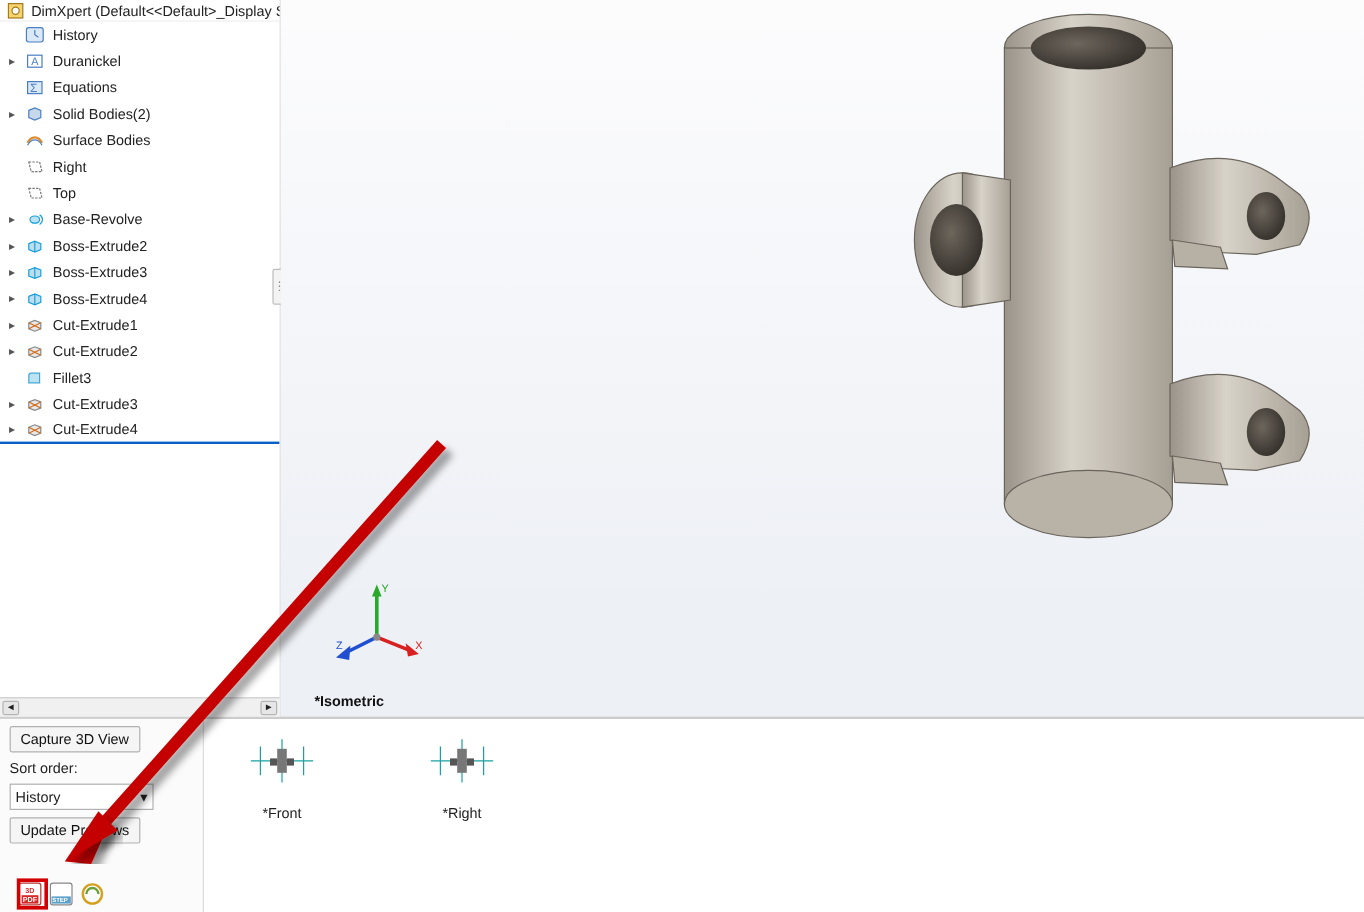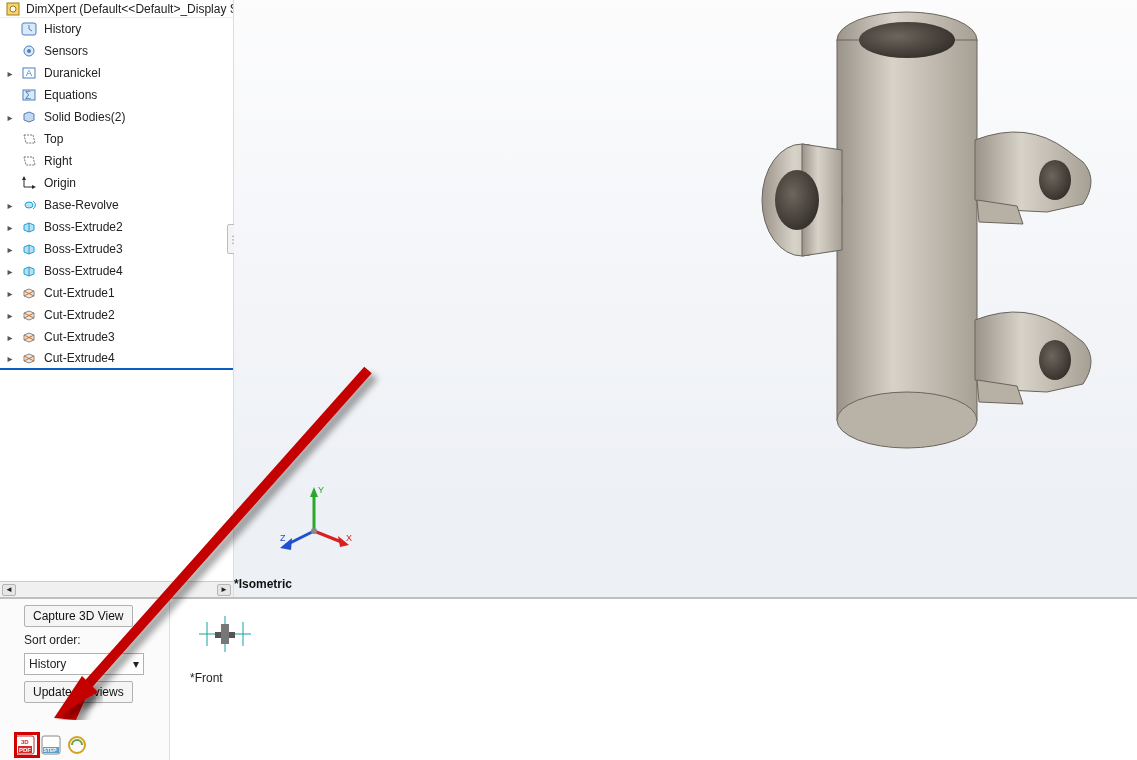--- a/index.html
+++ b/index.html
@@ -11,32 +11,32 @@
   .tree-title { display:flex; align-items:center; gap:6px; padding:2px 4px 2px 6px; white-space:nowrap; overflow:hidden; height:18px; border-bottom:1px solid #eee;}
   .tree-item { display: flex; align-items: center; gap: 6px; height: 22px; padding: 0 4px 0 6px; white-space: nowrap; cursor: default;}
   .tree-item .caret { width: 8px; color: #555; font-size: 10px; text-align: center; }
   .tree-item .icon-slot { width: 18px; height: 16px; display:flex; align-items:center; justify-content:center; }
   .blue-underline { border-bottom: 2px solid #0a5ec4; }
   .hscroll { height: 16px; background: #f0f0f0; border-top: 1px solid #ccc; display:flex; align-items:center; justify-content:space-between; padding:0 2px;}
   .hscroll .arrow { width:14px; height:12px; background:#e6e6e6; border:1px solid #b5b5b5; border-radius:2px; display:flex; align-items:center; justify-content:center; font-size:8px;}
   .splitter-handle { position:absolute; right:-6px; top:224px; width:12px; height:30px; background:#f3f3f3; border:1px solid #bdbdbd; border-radius:2px; display:flex; align-items:center; justify-content:center; font-size:10px; color:#888;}
 
   .viewport { flex:1 1 auto; position:relative; background: linear-gradient(#fcfcfd, #edf0f5 85%); overflow:hidden;}
-  .view-label { position:absolute; left:0; bottom:6px; font-weight:bold; color:#111; font-size:12px;}
+  .view-label { position:absolute; left:28px; bottom:6px; font-weight:bold; color:#111; font-size:12px;}
   .triad { position:absolute; left:40px; bottom:36px; width:80px; height:80px; }
   .model { position:absolute; right:10px; top:0; width:420px; height:460px; }
 
   .red-arrow { position:absolute; left:48px; top:360px; width:340px; height:360px; pointer-events:none; z-index:30;}
 
   .bottom-area { height:162px; display:flex; border-top:1px solid #bfbfbf; }
-  .bottom-left { width:170px; border-right:1px solid #ddd; padding:6px 24px; display:flex; flex-direction:column; gap:6px; background:#fbfbfb;}
+  .bottom-left { width:170px; border-right:1px solid #ddd; padding:6px 8px; display:flex; flex-direction:column; gap:6px; background:#fbfbfb;}
   .btn { background:#f5f5f5; border:1px solid #b1b1b1; border-radius:2px; padding:3px 8px; font-size:12px; cursor:pointer; width:fit-content; color:#111;}
   .select { border:1px solid #b1b1b1; background:#fff; height:22px; font-size:12px; width:120px; padding:0 4px; display:flex; align-items:center; justify-content:space-between;}
   .bottom-views { flex:1; display:flex; gap:60px; padding:10px 20px; }
-  .view-thumb { display:flex; flex-direction:column; align-items:flex-start; gap:12px; width:90px;}
+  .view-thumb { display:flex; flex-direction:column; align-items:center; gap:12px; width:90px;}
   .thumb-box { width:70px; height:50px; display:flex; align-items:center; justify-content:center; }
   .view-name { font-size:12px; color:#222;}
   .footer-icons { position:absolute; left:14px; bottom:4px; display:flex; gap:4px; align-items:center; z-index:20;}
   .footer-icon { width:22px; height:22px; display:flex; align-items:center; justify-content:center; }
   .pdf-highlight { position:absolute; left:14px; bottom:2px; width:26px; height:26px; border:3px solid #d20000; z-index:25; pointer-events:none;}
 
   svg { display:block; }
 </style>
 </head>
 <body>
@@ -58,30 +58,20 @@
     <span class="caret"></span>
     <span class="icon-slot">
               <svg width="16" height="14">
                 <rect x="1" y="1" width="14" height="12" rx="2" fill="#dbe8f7" stroke="#4a7fc1"></rect>
                 <path d="M8 3v4l3 2" stroke="#4a7fc1" fill="none"></path>
               </svg>
             </span>
     <span>History</span>
           </div>
           <div class="tree-item">
-    <span class="caret"></span>
-    <span class="icon-slot">
-              <svg width="16" height="14">
-                <circle cx="8" cy="7" r="5" fill="#dbe8f7" stroke="#4a7fc1"></circle>
-                <circle cx="8" cy="7" r="2" fill="#4a7fc1"></circle>
-              </svg>
-            </span>
-    <span>Sensors</span>
-          </div>
-          <div class="tree-item">
     <span class="caret">▸</span>
     <span class="icon-slot">
               <svg width="16" height="14">
                 <rect x="2" y="2" width="12" height="10" fill="#fff" stroke="#4a7fc1"></rect>
                 <text x="5" y="10" font-size="9" fill="#4a7fc1">A</text>
               </svg>
             </span>
     <span>Duranickel</span>
           </div>
           <div class="tree-item">
@@ -100,45 +90,43 @@
               <svg width="16" height="14">
                 <path d="M3 4l5-2 5 2v6l-5 2-5-2z" fill="#c8d8ec" stroke="#4a7fc1"></path>
               </svg>
             </span>
     <span>Solid Bodies(2)</span>
           </div>
           <div class="tree-item">
     <span class="caret"></span>
     <span class="icon-slot">
               <svg width="16" height="14">
+                <path d="M2 9 C5 3,11 3,14 9" fill="none" stroke="#e08a2a" stroke-width="2"></path>
+                <path d="M2 11 C5 5,11 5,14 11" fill="none" stroke="#4a7fc1" stroke-width="1"></path>
+              </svg>
+            </span>
+    <span>Surface Bodies</span>
+          </div>
+          <div class="tree-item">
+    <span class="caret"></span>
+    <span class="icon-slot">
+              <svg width="16" height="14">
                 <path d="M3 3 L12 3 L14 11 L5 11 Z" fill="none" stroke="#777" stroke-dasharray="2 1"></path>
               </svg>
             </span>
+    <span>Right</span>
+          </div>
+          <div class="tree-item">
+    <span class="caret"></span>
+    <span class="icon-slot">
+              <svg width="16" height="14">
+                <path d="M3 3 L12 3 L14 11 L5 11 Z" fill="none" stroke="#777" stroke-dasharray="2 1"></path>
+              </svg>
+            </span>
     <span>Top</span>
-          </div>
-          <div class="tree-item">
-    <span class="caret"></span>
-    <span class="icon-slot">
-              <svg width="16" height="14">
-                <path d="M3 3 L12 3 L14 11 L5 11 Z" fill="none" stroke="#777" stroke-dasharray="2 1"></path>
-              </svg>
-            </span>
-    <span>Right</span>
-          </div>
-          <div class="tree-item">
-    <span class="caret"></span>
-    <span class="icon-slot">
-              <svg width="16" height="14">
-                <line x1="3" y1="11" x2="3" y2="2" stroke="#2b2b2b"></line>
-                <line x1="3" y1="11" x2="13" y2="11" stroke="#2b2b2b"></line>
-                <polygon points="3,0 1,4 5,4" fill="#2b2b2b"></polygon>
-                <polygon points="15,11 11,9 11,13" fill="#2b2b2b"></polygon>
-              </svg>
-            </span>
-    <span>Origin</span>
           </div>
           <div class="tree-item">
     <span class="caret">▸</span>
     <span class="icon-slot">
               <svg width="16" height="14">
                 <path d="M4 7a4 3 0 1 0 8 0a4 3 0 1 0 -8 0" fill="#bde3f2" stroke="#1aa0d8"></path>
                 <path d="M12 3a6 5 0 0 1 0 8" fill="none" stroke="#1aa0d8"></path>
               </svg>
             </span>
     <span>Base-Revolve</span>
@@ -187,20 +175,29 @@
           <div class="tree-item">
     <span class="caret">▸</span>
     <span class="icon-slot">
               <svg width="16" height="14">
                 <path d="M3 5l5-2 5 2v5l-5 2-5-2z" fill="#e8e8e8" stroke="#888"></path>
                 <line x1="3" y1="5" x2="13" y2="10" stroke="#d06a1a"></line>
                 <line x1="13" y1="5" x2="3" y2="10" stroke="#d06a1a"></line>
               </svg>
             </span>
     <span>Cut-Extrude2</span>
+          </div>
+          <div class="tree-item">
+    <span class="caret"></span>
+    <span class="icon-slot">
+              <svg width="16" height="14">
+                <path d="M3 11 L3 5 Q3 3 5 3 L12 3 L12 11 Z" fill="#bde3f2" stroke="#3fa8d6"></path>
+              </svg>
+            </span>
+    <span>Fillet3</span>
           </div>
           <div class="tree-item">
     <span class="caret">▸</span>
     <span class="icon-slot">
               <svg width="16" height="14">
                 <path d="M3 5l5-2 5 2v5l-5 2-5-2z" fill="#e8e8e8" stroke="#888"></path>
                 <line x1="3" y1="5" x2="13" y2="10" stroke="#d06a1a"></line>
                 <line x1="13" y1="5" x2="3" y2="10" stroke="#d06a1a"></line>
               </svg>
             </span>
@@ -297,20 +294,36 @@
                 <line x1="12" y1="10" x2="12" y2="34"></line>
                 <line x1="48" y1="10" x2="48" y2="34"></line>
               </g>
               <rect x="26" y="12" width="8" height="20" fill="#777"></rect>
               <rect x="20" y="20" width="6" height="6" fill="#555"></rect>
               <rect x="34" y="20" width="6" height="6" fill="#555"></rect>
             </svg>
           </div>
   <div class="view-name">*Front</div>
         </div>
+        <div class="view-thumb">
+          <div class="thumb-box">
+            <svg width="60" height="44">
+              <g stroke="#1aa0a0" fill="none">
+                <line x1="4" y1="22" x2="56" y2="22"></line>
+                <line x1="30" y1="4" x2="30" y2="40"></line>
+                <line x1="12" y1="10" x2="12" y2="34"></line>
+                <line x1="48" y1="10" x2="48" y2="34"></line>
+              </g>
+              <rect x="26" y="12" width="8" height="20" fill="#777"></rect>
+              <rect x="20" y="20" width="6" height="6" fill="#555"></rect>
+              <rect x="34" y="20" width="6" height="6" fill="#555"></rect>
+            </svg>
+          </div>
+  <div class="view-name">*Right</div>
+        </div>
       </div>
   </div>
 </div>
 
 <svg class="red-arrow" width="340" height="360">
   <defs>
     <filter id="shadow">
         <feDropShadow dx="6" dy="6" stdDeviation="3" flood-opacity="0.35"></feDropShadow>
       </filter>
   </defs>

